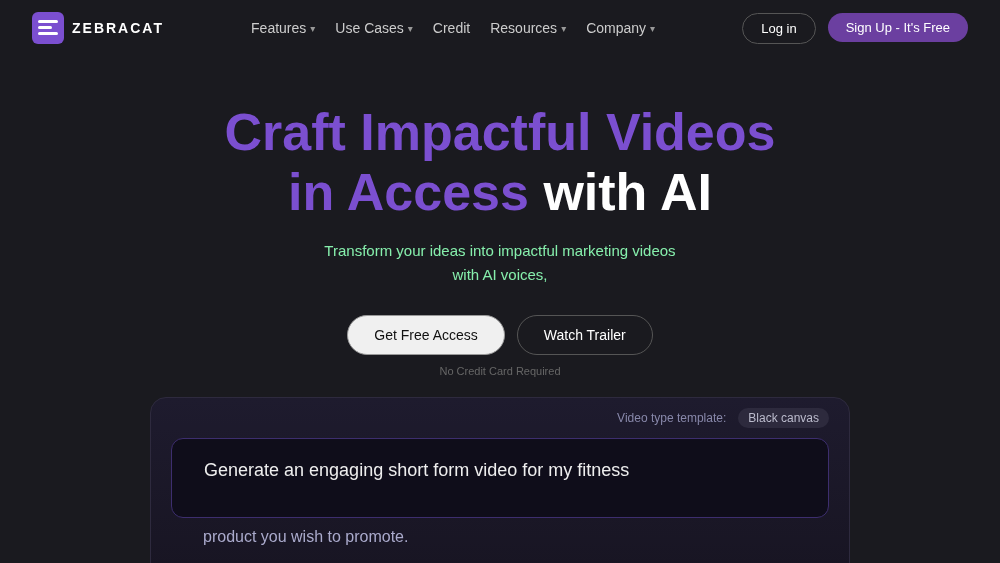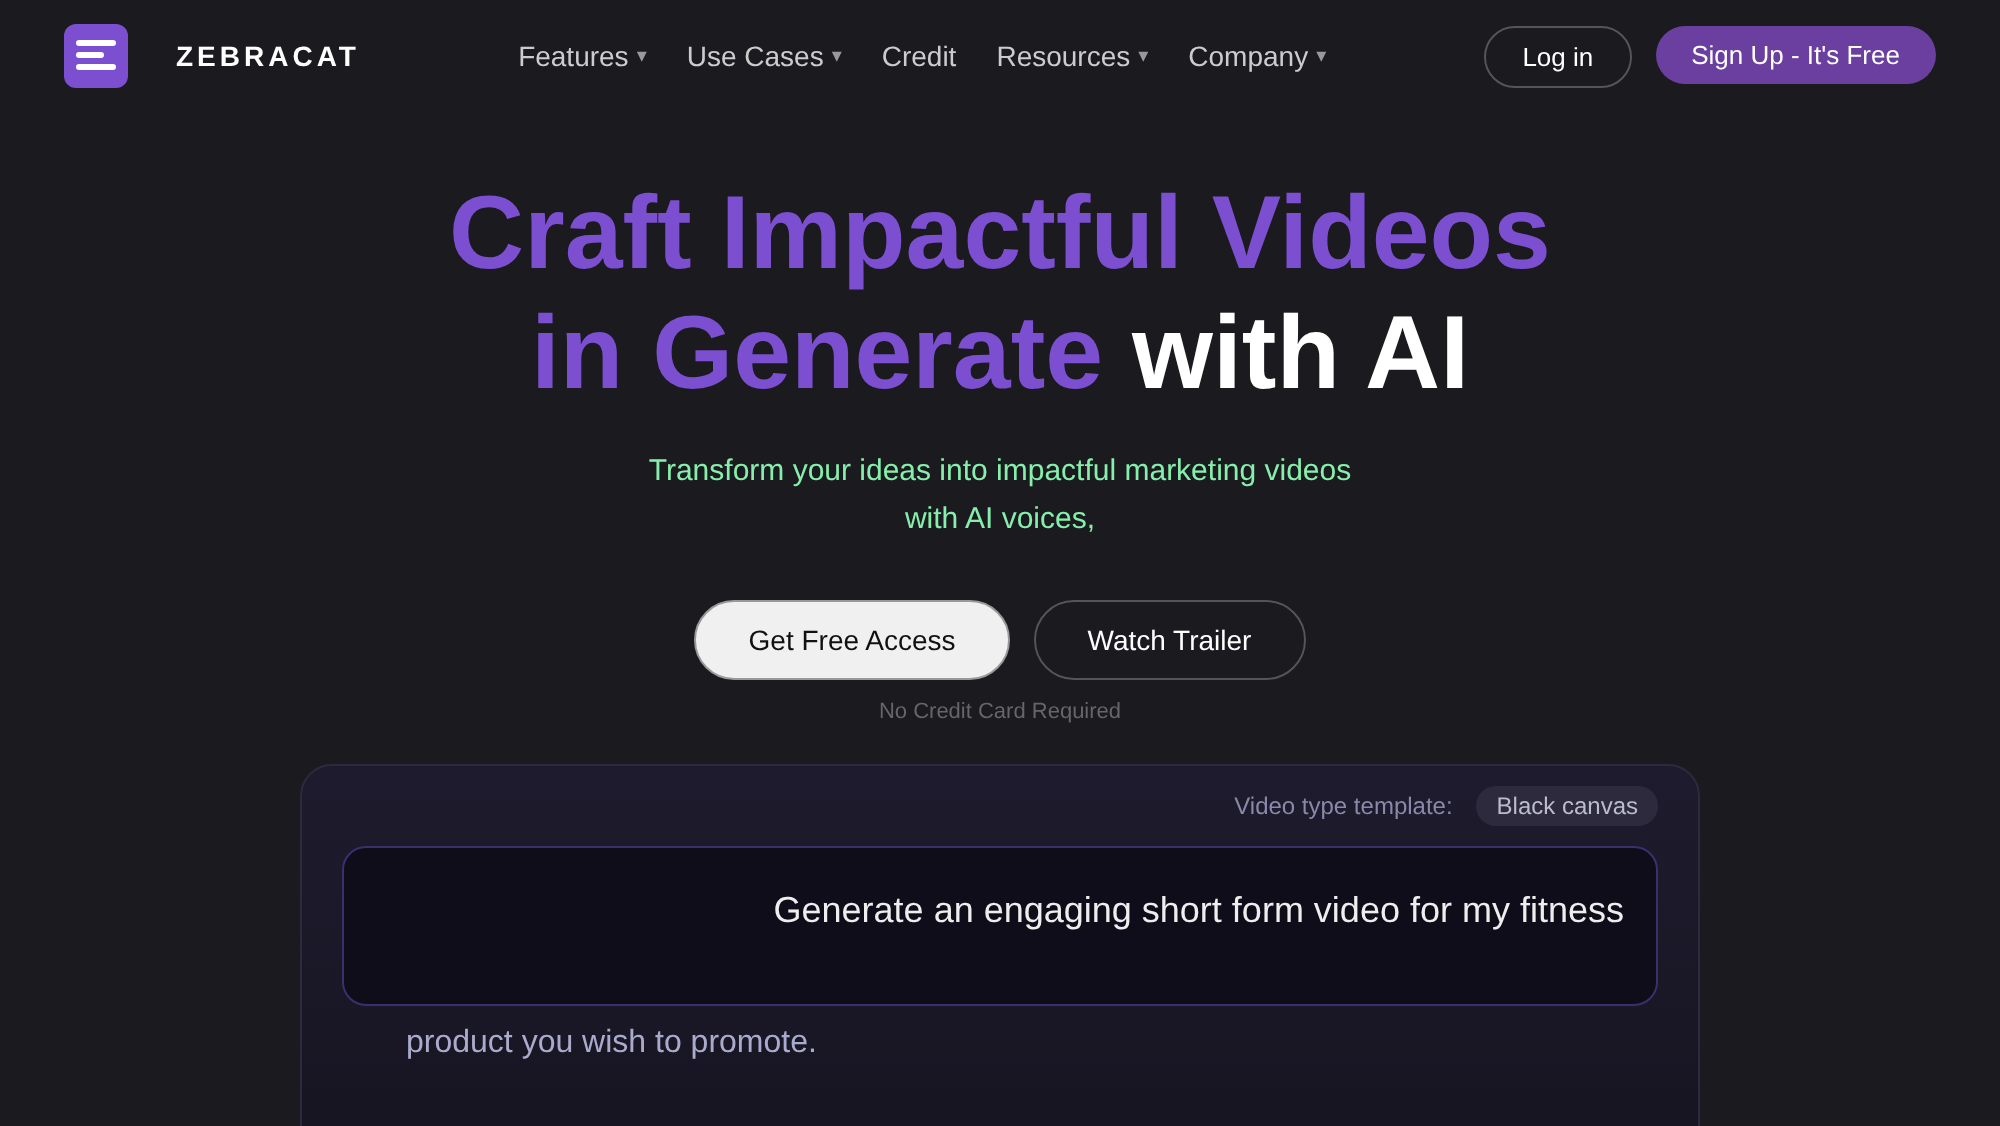--- a/index.html
+++ b/index.html
@@ -25,21 +25,21 @@
       padding: 0 32px;
       height: 56px;
       background-color: #1a1a1f;
       position: relative;
       z-index: 10;
     }
 
     .navbar-logo {
       display: flex;
       align-items: center;
-      gap: 24px;
+      gap: 8px;
     }
 
     .logo-icon {
       width: 32px;
       height: 32px;
     }
 
     .logo-text {
       font-size: 14px;
       font-weight: 700;
@@ -105,20 +105,21 @@
       text-align: center;
       position: relative;
       z-index: 5;
     }
 
     .hero-title {
       font-size: 52px;
       font-weight: 700;
       line-height: 1.15;
       margin-bottom: 16px;
+      margin-top: 15px;
     }
 
     .hero-title .highlight {
       color: #7b4fd0;
     }
 
     .hero-title .normal {
       color: #ffffff;
     }
 
@@ -199,24 +200,23 @@
       background: #2d2a3d;
       padding: 3px 10px;
       border-radius: 12px;
     }
 
     .demo-prompt-area {
       width: calc(100% - 40px);
       background: #0f0d1a;
       border-radius: 12px;
       border: 1px solid #3d2e6e;
-      padding: 18px 16px;
+      padding: 18px 32px;
       min-height: 80px;
       margin: 0 20px;
-      text-align: right;
     }
 
     .demo-prompt-text {
       font-size: 18px;
       color: #eeeeee;
       font-weight: 400;
       line-height: 1.5;
     }
 
     .demo-product-text {
@@ -265,21 +265,21 @@
 
   <div class="navbar-actions">
     <button class="btn-login">Log in</button>
     <button class="btn-signup">Sign Up - It's Free</button>
   </div>
 </nav>
 
 <section class="hero">
   <h1 class="hero-title">
     <span class="highlight">Craft Impactful Videos</span><br>
-    <span class="highlight">in Generate </span><span class="normal">with AI</span>
+    <span class="highlight">in Access </span><span class="normal">with AI</span>
   </h1>
   <p class="hero-subtitle">
     <span>Transform your ideas into impactful marketing videos with AI voices,</span><br>
   </p>
   <div class="hero-buttons">
     <button class="btn-cta-primary">Get Free Access</button>
     <button class="btn-cta-secondary">Watch Trailer</button>
   </div>
   <p class="no-cc-text">No Credit Card Required</p>
 </section>

